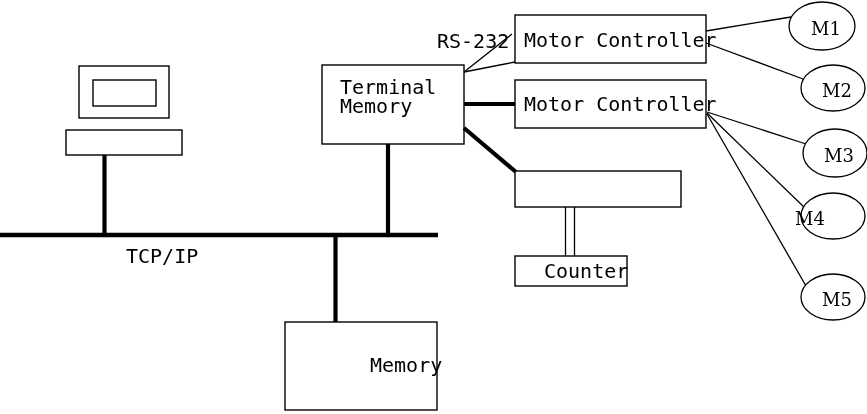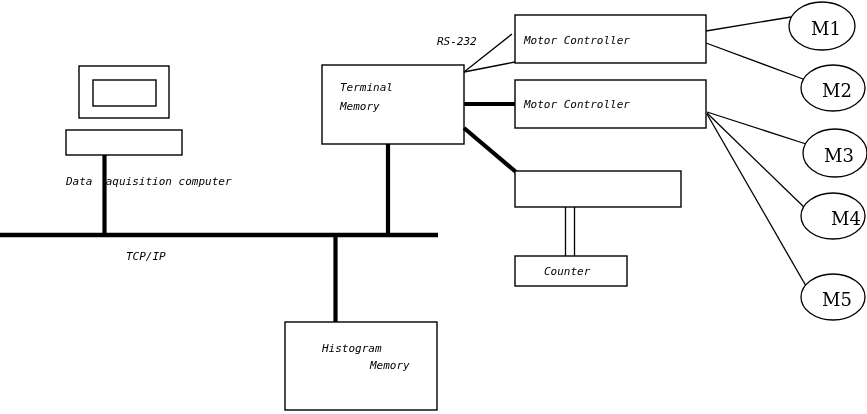--- a/index.html
+++ b/index.html
@@ -45,26 +45,25 @@
   }
   .bus-line {
     stroke: #000000;
     stroke-width: 4.6;
     fill: none;
     stroke-linecap: butt;
   }
   .label {
     position: absolute;
     font-family: "DejaVu Sans Mono", "Liberation Mono", monospace;
-    font-size: 11px;
+    font-size: 20px;
     line-height: 19px;
     color: #000000;
     white-space: pre;
     letter-spacing: 0px;
-    font-style: italic;
   }
   .motor-label {
     position: absolute;
     font-family: "DejaVu Serif", "Liberation Serif", serif;
     font-size: 18px;
     color: #000000;
     white-space: pre;
   }
 </style>
 </head>
@@ -111,38 +110,36 @@
     <line class="thin-line" x1="707" y1="114" x2="806" y2="286"></line>
 
     <ellipse class="node-ellipse" cx="822" cy="26" rx="33" ry="24"></ellipse>
     <ellipse class="node-ellipse" cx="833" cy="88" rx="32" ry="23"></ellipse>
     <ellipse class="node-ellipse" cx="835" cy="153" rx="32" ry="24"></ellipse>
     <ellipse class="node-ellipse" cx="833" cy="216" rx="32" ry="23"></ellipse>
     <ellipse class="node-ellipse" cx="833" cy="297" rx="32" ry="23"></ellipse>
 
   </svg>
 
-  <div class="label" style="left:66px; top:172px;">Data  aquisition computer</div>
 
   <div class="label" style="left:340px; top:78px;text-align:center;">Terminal</div>
   <div class="label" style="left:340px; top:97px;">Memory</div>
 
   <div class="label" style="left:437px; top:32px;">RS-232</div>
 
   <div class="label" style="left:524px; top:31px;">Motor Controller</div>
 
   <div class="label" style="left:524px; top:95px;">Motor Controller</div>
 
 
   <div class="label" style="left:544px; top:262px;">Counter</div>
 
   <div class="label" style="left:126px; top:247px;">TCP/IP</div>
 
-  <div class="label" style="left:322px; top:339px;">Histogram</div>
   <div class="label" style="left:322px; top:356px;margin-left:48px;">Memory</div>
 
   <div class="motor-label" style="left:811px; top:18px;">M1</div>
   <div class="motor-label" style="left:822px; top:80px;">M2</div>
   <div class="motor-label" style="left:824px; top:145px;">M3</div>
-  <div class="motor-label" style="left:795px; top:208px;margin-left:36px;">M4</div>
+  <div class="motor-label" style="left:795px; top:208px;">M4</div>
   <div class="motor-label" style="left:822px; top:289px;">M5</div>
 
 </div>
 
 </body></html>

